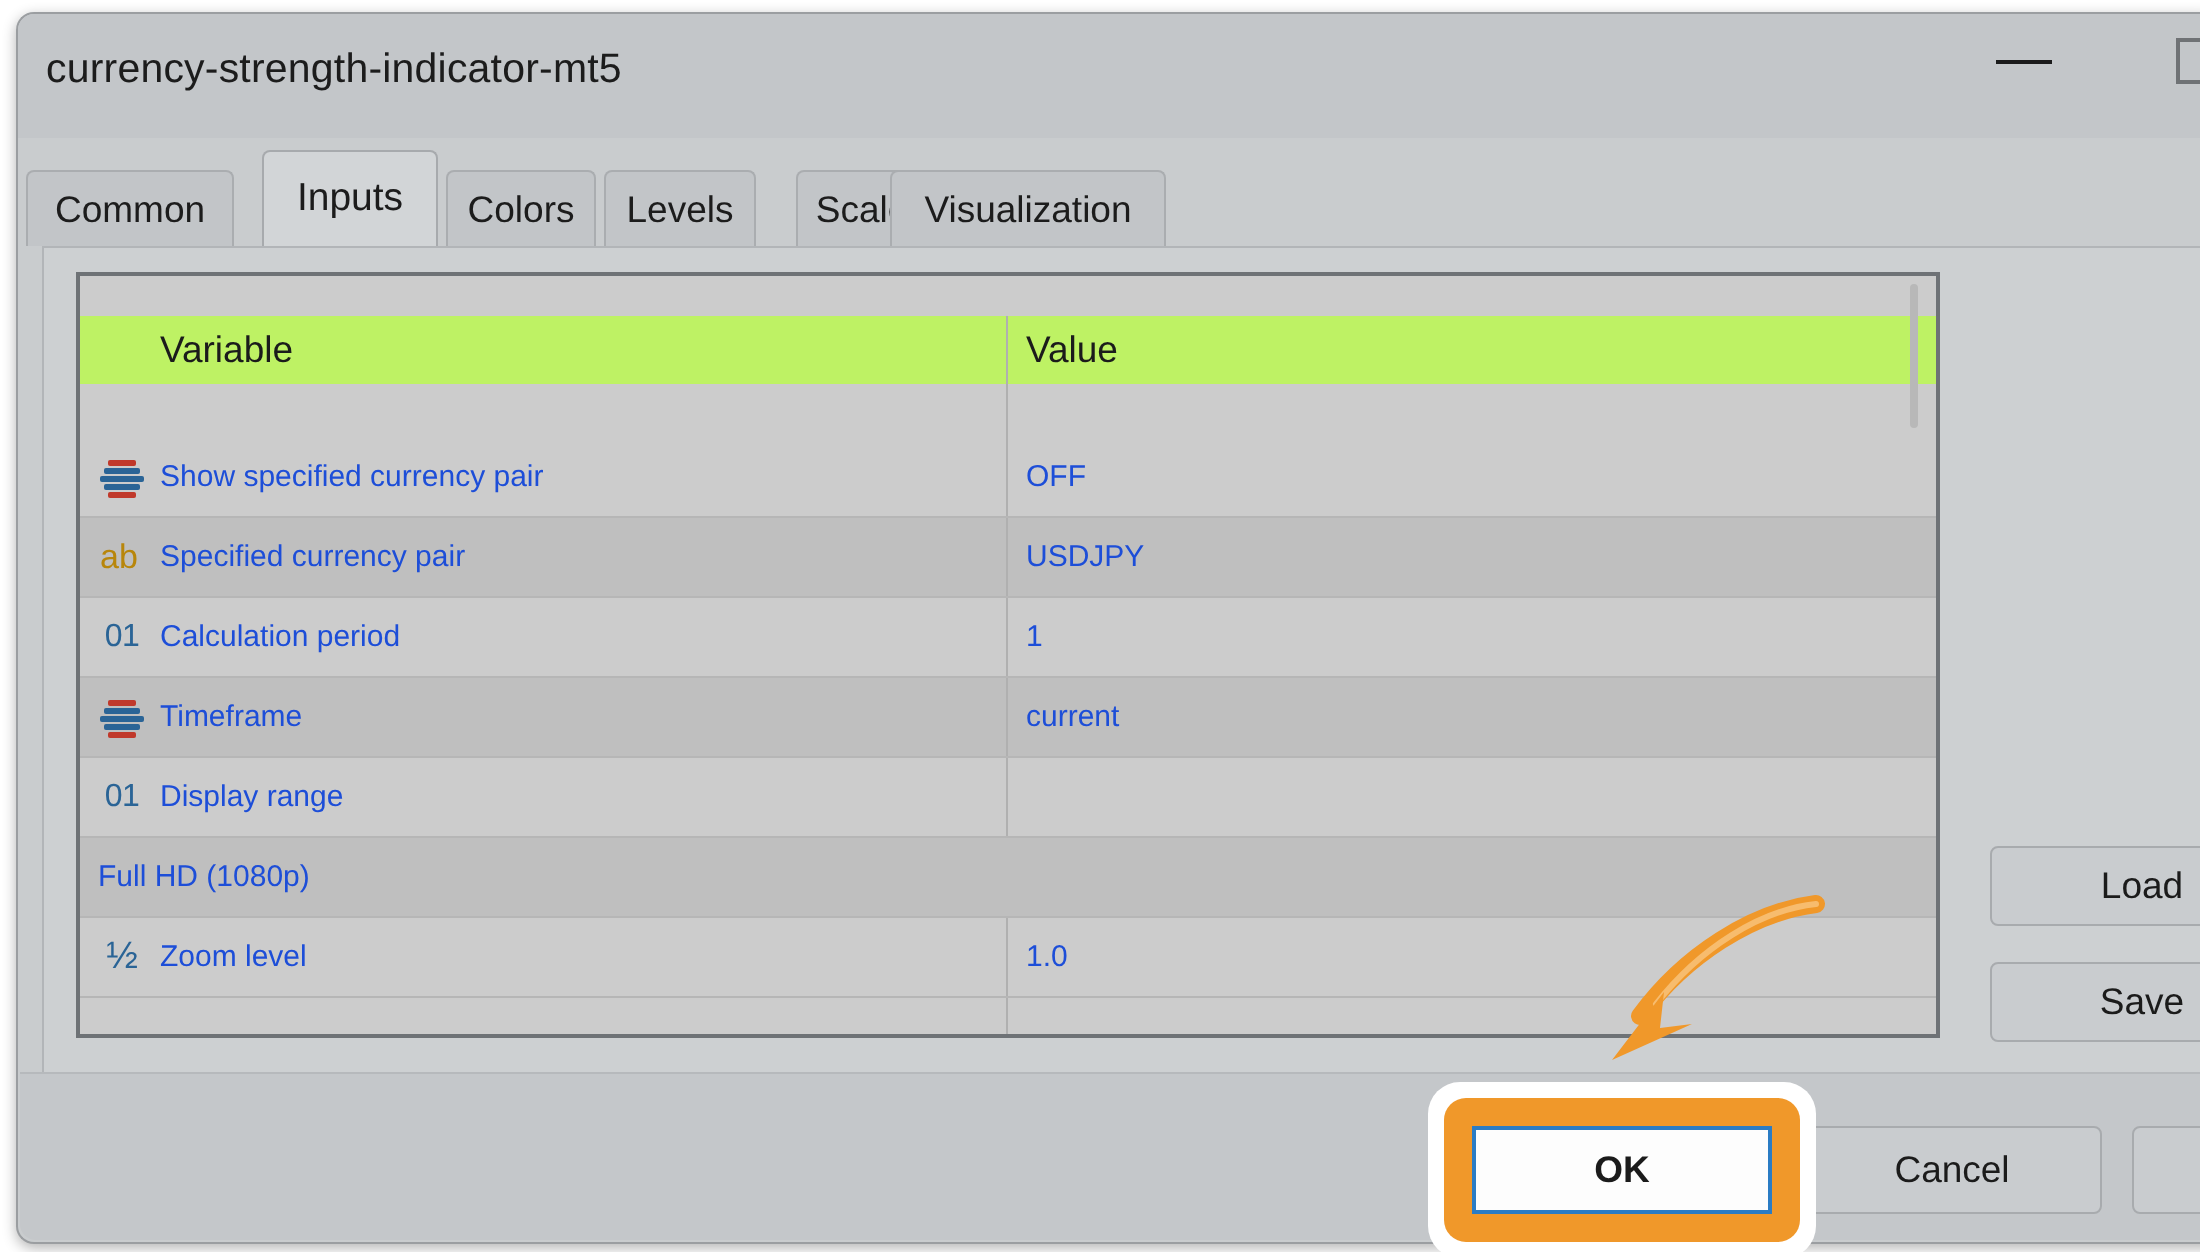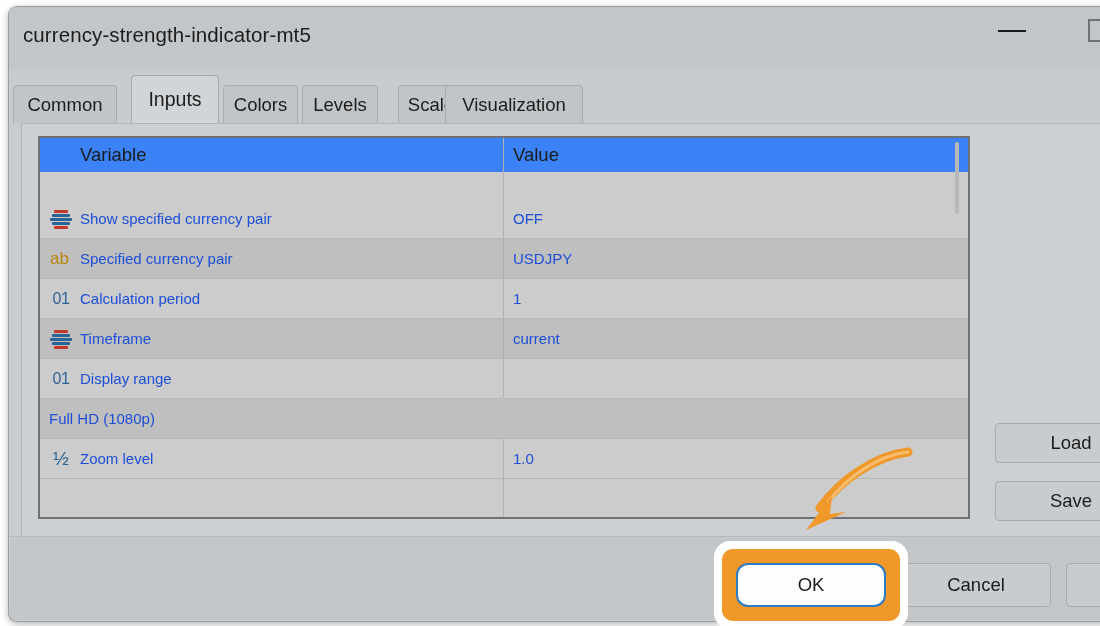--- a/index.html
+++ b/index.html
@@ -135,21 +135,22 @@
   .grid-row {
     position: relative;
     height: 40px;
     display: flex;
     align-items: center;
     border-bottom: 1px solid #b6b6b6;
   }
   .grid-row.header {
     height: 34px;
     border-bottom: none;
-    background: #3b82f6;
+    background: #bef264;
+    margin-top: 20px;
   }
   .grid-row.alt { background: #bfbfbf; }
   .grid-row.filler {
     border-bottom: none;
     height: 62px;
     background: #cccccc;
   }
   .grid-row.header-pad {
     height: 27px;
     border-bottom: none;
@@ -286,22 +287,23 @@
     justify-content: center;
     font-size: 18.5px;
     color: #1b1b1b;
     white-space: nowrap;
   }
   .foot-ok {
     left: 736px; top: 563px;
     width: 150px; height: 44px;
     background: #fdfdfd;
     border: 2px solid #2b7cc4;
-    border-radius: 12px;
+    border-radius: 0;
     z-index: 30;
+    font-weight: bold;
   }
   .foot-cancel { left: 901px; top: 563px; width: 150px; }
   .foot-extra  { left: 1066px; top: 563px; width: 150px; }
 
   
   .hl-ring {
     position: absolute;
     left: 714px;
     top: 541px;
     width: 194px;

